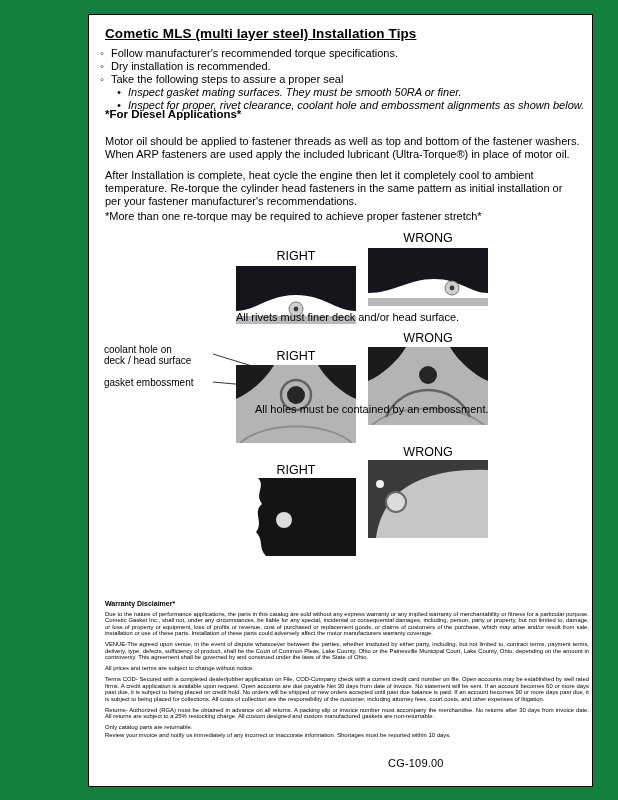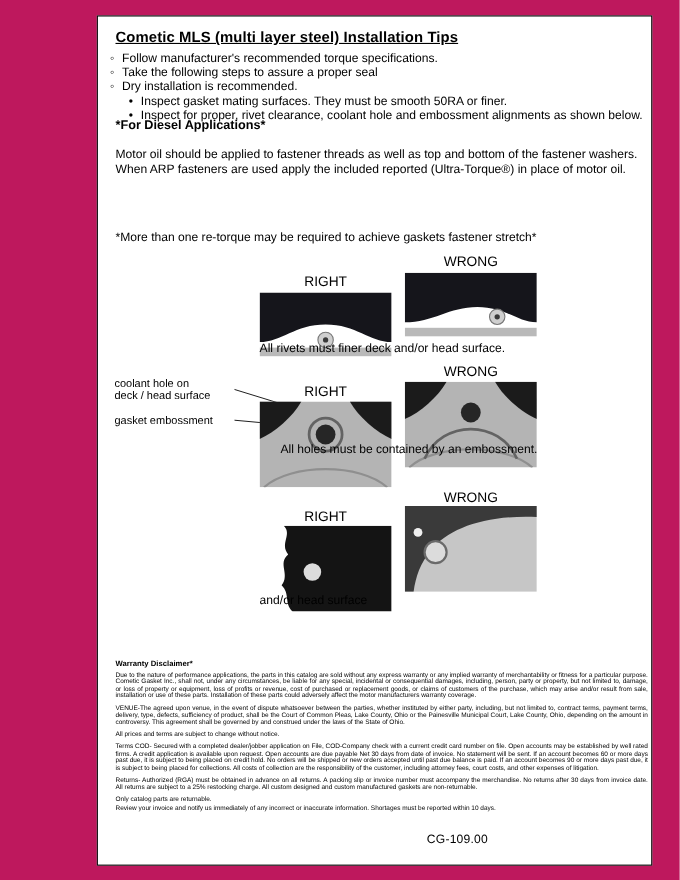--- a/index.html
+++ b/index.html
@@ -2,32 +2,32 @@
 <html><head>
 <meta charset="utf-8">
 <style>
   * { margin:0; padding:0; box-sizing:border-box; }
   html,body { background:#fff; }
   body {
     width:618px; height:800px;
     font-family:"Liberation Sans", sans-serif;
     color:#000;
   }
-  .page { position:relative; width:618px; height:800px; background:#be185d; overflow:hidden; }
+  .page { position:relative; width:618px; height:800px; background:#15803d; overflow:hidden; }
   .frame { position:absolute; left:88px; top:14px; width:505px; height:773px; border:1px solid #000; background:#fff; }
 
   .title {
     position:absolute; left:105px; top:26px;
     font-size:13.5px; font-weight:bold; text-decoration:underline; letter-spacing:0.1px;
   }
 
   .tips { position:absolute; left:100px; top:47px; list-style:none; font-size:11px; }
   .tips li { position:relative; padding-left:11px; line-height:12.9px; }
   .tips li::before { content:"◦"; position:absolute; left:0; top:0; }
-  .tips li.sub { margin-left:17px; }
+  .tips li.sub { margin-left:17px;font-style:italic; }
   .tips li.sub::before { content:"•"; }
 
   .diesel-heading { position:absolute; left:105px; top:108px; font-size:11.5px; font-weight:bold; }
   .para { position:absolute; left:105px; width:476px; font-size:11px; line-height:12.8px; }
   .p1 { top:135px; }
   .p2 { top:169px; }
   .p3 { top:210px; }
 
   .fig-label { position:absolute; width:120px; text-align:center; font-size:12.5px; }
   .c1 { left:236px;margin-top:18px; } .c2 { left:368px; }
@@ -60,29 +60,30 @@
 </head>
 <body>
 
 <div class="page">
   <div class="frame"></div>
 
   <h1 class="title">Cometic MLS (multi layer steel) Installation Tips</h1>
 
   <ul class="tips">
     <li>Follow manufacturer's recommended torque specifications.</li>
+    <li>Dry installation is recommended.</li>
     <li>Take the following steps to assure a proper seal</li>
-    <li>Dry installation is recommended.</li>
     <li class="sub">Inspect gasket mating surfaces.  They must be smooth 50RA or finer.</li>
     <li class="sub">Inspect for proper, rivet clearance, coolant hole and embossment alignments as shown below.</li>
   </ul>
 
   <h2 class="diesel-heading">*For Diesel Applications*</h2>
-  <p class="para p1">Motor oil should be applied to fastener threads as well as top and bottom of the fastener washers. When ARP fasteners are used apply the included reported (Ultra-Torque®) in place of motor oil.</p>
-  <p class="para p3">*More than one re-torque may be required to achieve gaskets fastener stretch*</p>
+  <p class="para p1">Motor oil should be applied to fastener threads as well as top and bottom of the fastener washers. When ARP fasteners are used apply the included lubricant (Ultra-Torque®) in place of motor oil.</p>
+  <p class="para p2">After Installation is complete, heat cycle the engine then let it completely cool to ambient temperature. Re-torque the cylinder head fasteners in the same pattern as initial installation or per your fastener manufacturer's recommendations.</p>
+  <p class="para p3">*More than one re-torque may be required to achieve proper fastener stretch*</p>
 
   <div class="fig-label c1 r1l">RIGHT</div>
   <div class="fig-label c2 r1l">WRONG</div>
 
   <div class="fig c1 f1">
     <svg viewBox="0 0 120 58">
       <rect width="120" height="58" fill="#ffffff"></rect>
       <rect y="50" width="120" height="8" fill="#b9b9b9"></rect>
       <path d="M0,0 H120 V45 C100,45 88,29 60,29 C32,29 20,45 0,45 Z" fill="#15151b"></path>
       <circle cx="60" cy="43" r="7" fill="#cfcfcf" stroke="#777" stroke-width="1"></circle>
@@ -149,21 +150,20 @@
   </div>
   <div class="fig c2 f3">
     <svg viewBox="0 0 120 78">
       <rect width="120" height="78" fill="#c6c6c6"></rect>
       <path d="M0,0 H120 V10 C74,8 40,20 24,40 C14,52 10,64 8,78 H0 Z" fill="#3a3a3a"></path>
       <circle cx="28" cy="42" r="10" fill="#dcdcdc" stroke="#6a6a6a" stroke-width="2"></circle>
       <circle cx="12" cy="24" r="4" fill="#efefef"></circle>
     </svg>
   </div>
   <div class="caption cap3">
-    <div>and/or head surface</div>
   </div>
 
   <div class="warranty">
     <div class="w-head">Warranty Disclaimer*</div>
     <p>Due to the nature of performance applications, the parts in this catalog are sold without any express warranty or any implied warranty of merchantability or fitness for a particular purpose.  Cometic Gasket Inc., shall not, under any circumstances, be liable for any special, incidental or consequential damages, including, person, party or property, but not limited to, damage, or loss of property or equipment, loss of profits or revenue, cost of purchased or replacement goods, or claims of customers of the purchase, which may arise and/or result from sale, installation or use of these parts.  Installation of these parts could adversely affect the motor manufacturers warranty coverage.</p>
     <p>VENUE-The agreed upon venue, in the event of dispute whatsoever between the parties, whether instituted by either party, including, but not limited to, contract terms, payment terms, delivery, type, defects, sufficiency of product, shall be the Court of Common Pleas, Lake County, Ohio or the Painesville Municipal Court, Lake County, Ohio, depending on the amount in controversy. This agreement shall be governed by and construed under the laws of the State of Ohio.</p>
     <p>All prices and terms are subject to change without notice.</p>
     <p>Terms COD- Secured with a completed dealer/jobber application on File, COD-Company check with a current credit card number on file.  Open accounts may be established by well rated firms.  A credit application is available upon request.  Open accounts are due payable Net 30 days from date of invoice.  No statement will be sent.  If an account becomes 60 or more days past due, it is subject to being placed on credit hold.  No orders will be shipped or new orders accepted until past due balance is paid.  If an account becomes 90 or more days past due, it is subject to being placed for collections.  All costs of collection are the responsibility of the customer, including attorney fees, court costs, and other expenses of litigation.</p>
     <p>Returns- Authorized (RGA) must be obtained in advance on all returns.  A packing slip or invoice number must accompany the merchandise.  No returns after 30 days from invoice date.  All returns are subject to a 25% restocking charge.  All custom designed and custom manufactured gaskets are non-returnable.</p>
     <p class="tight">Only catalog parts are returnable.</p>

